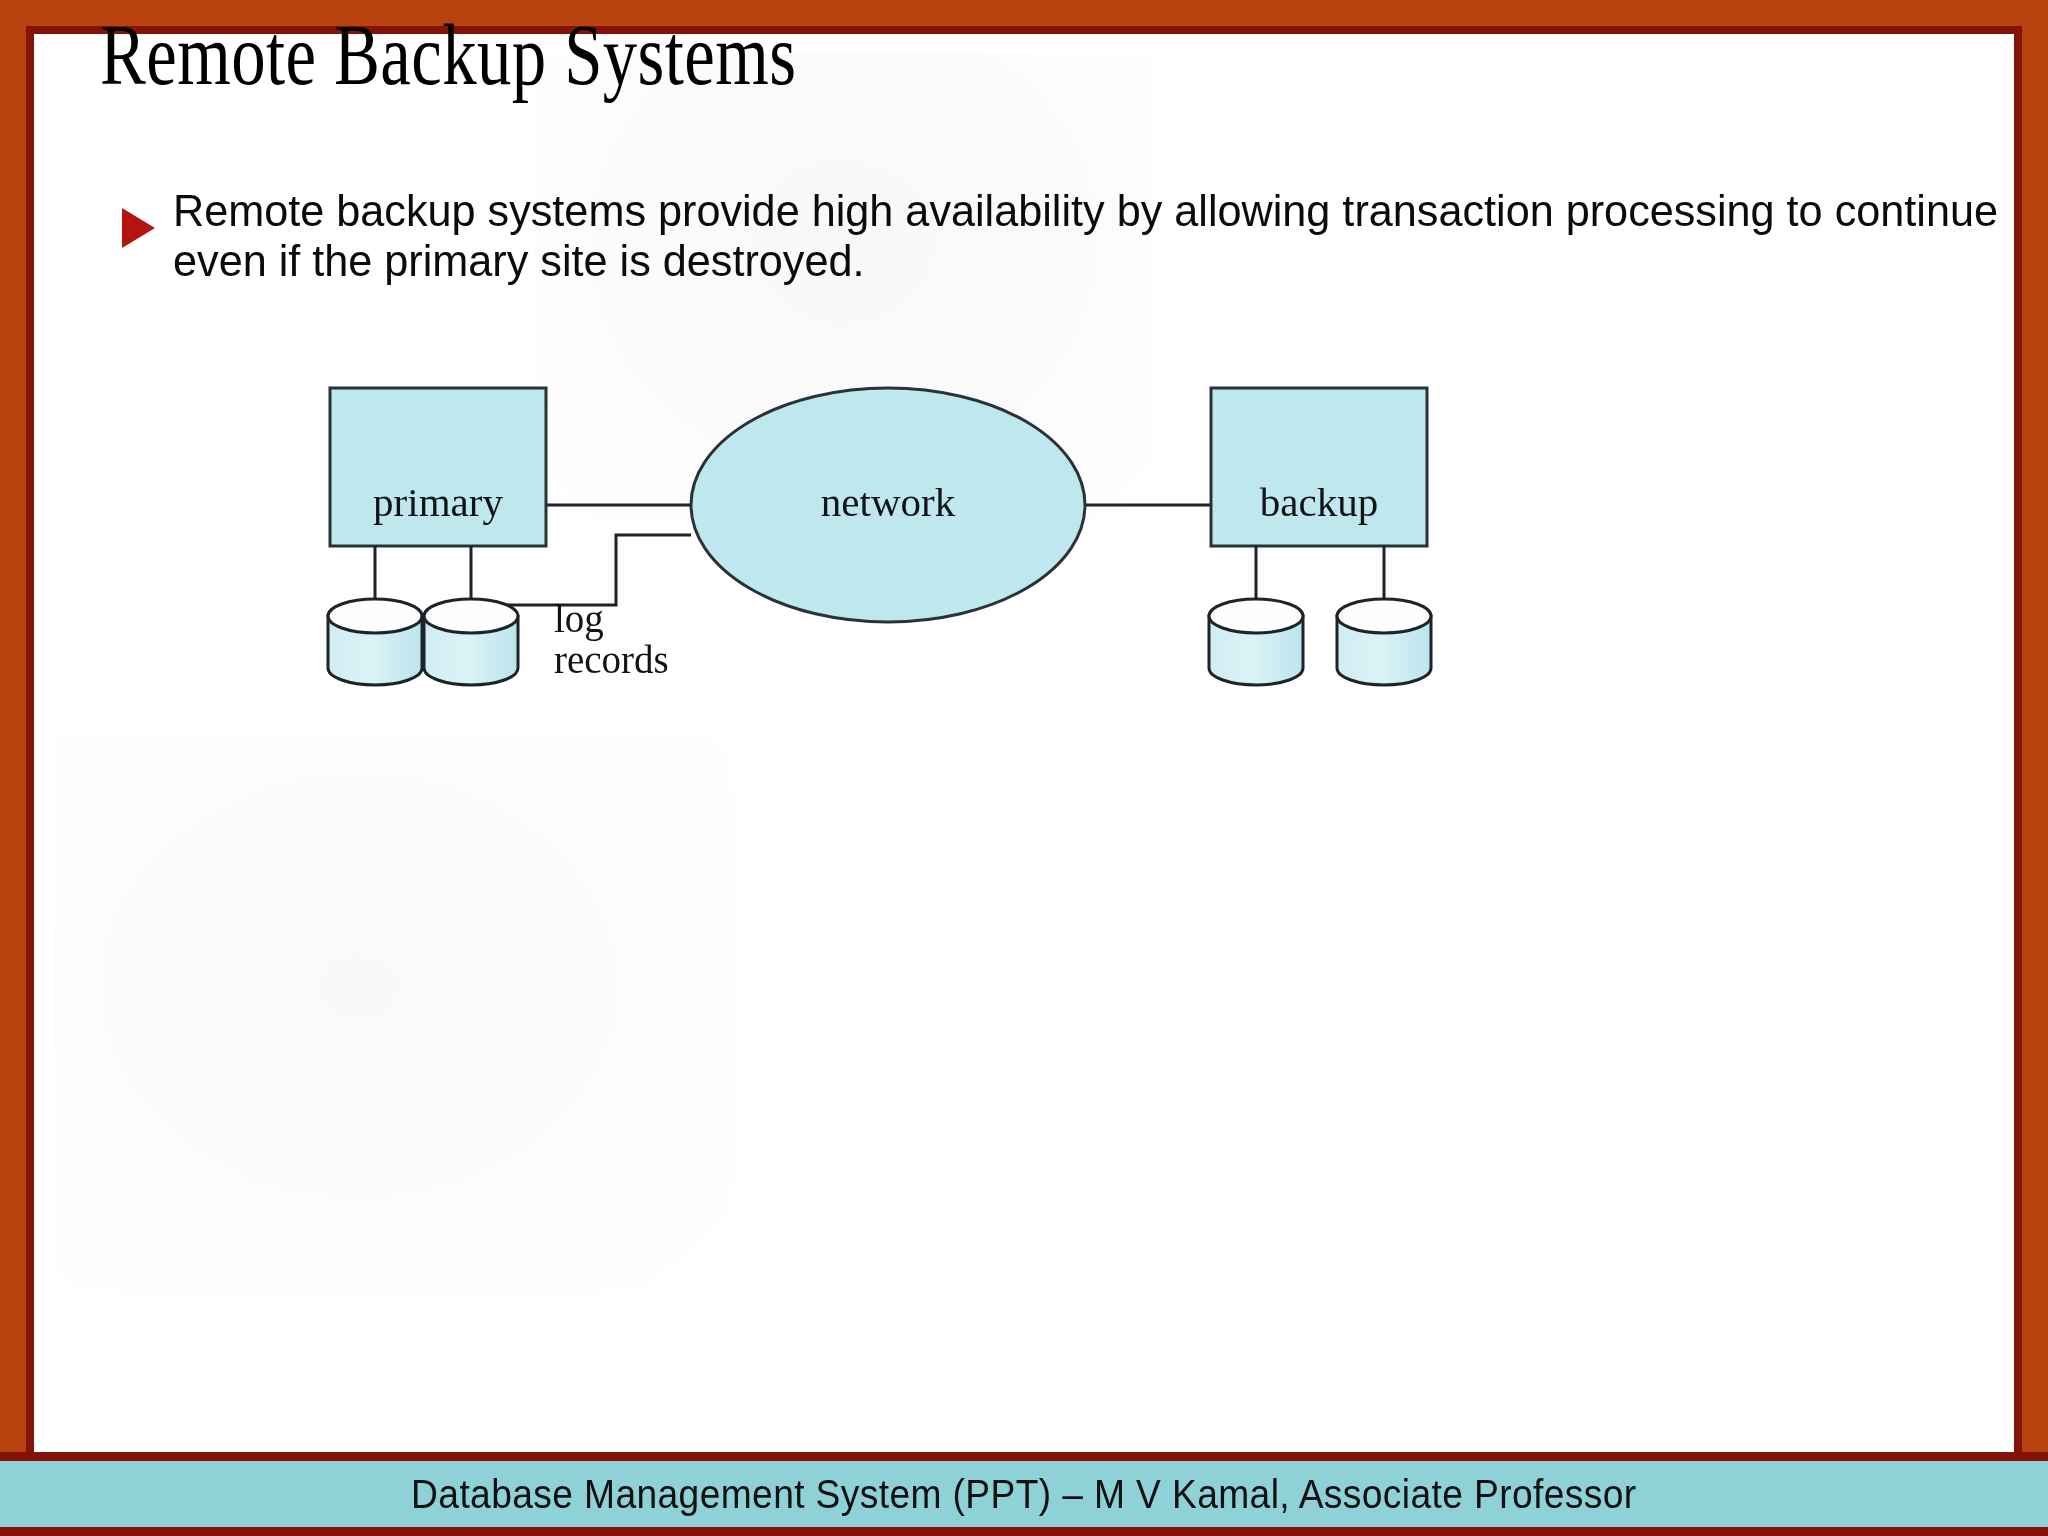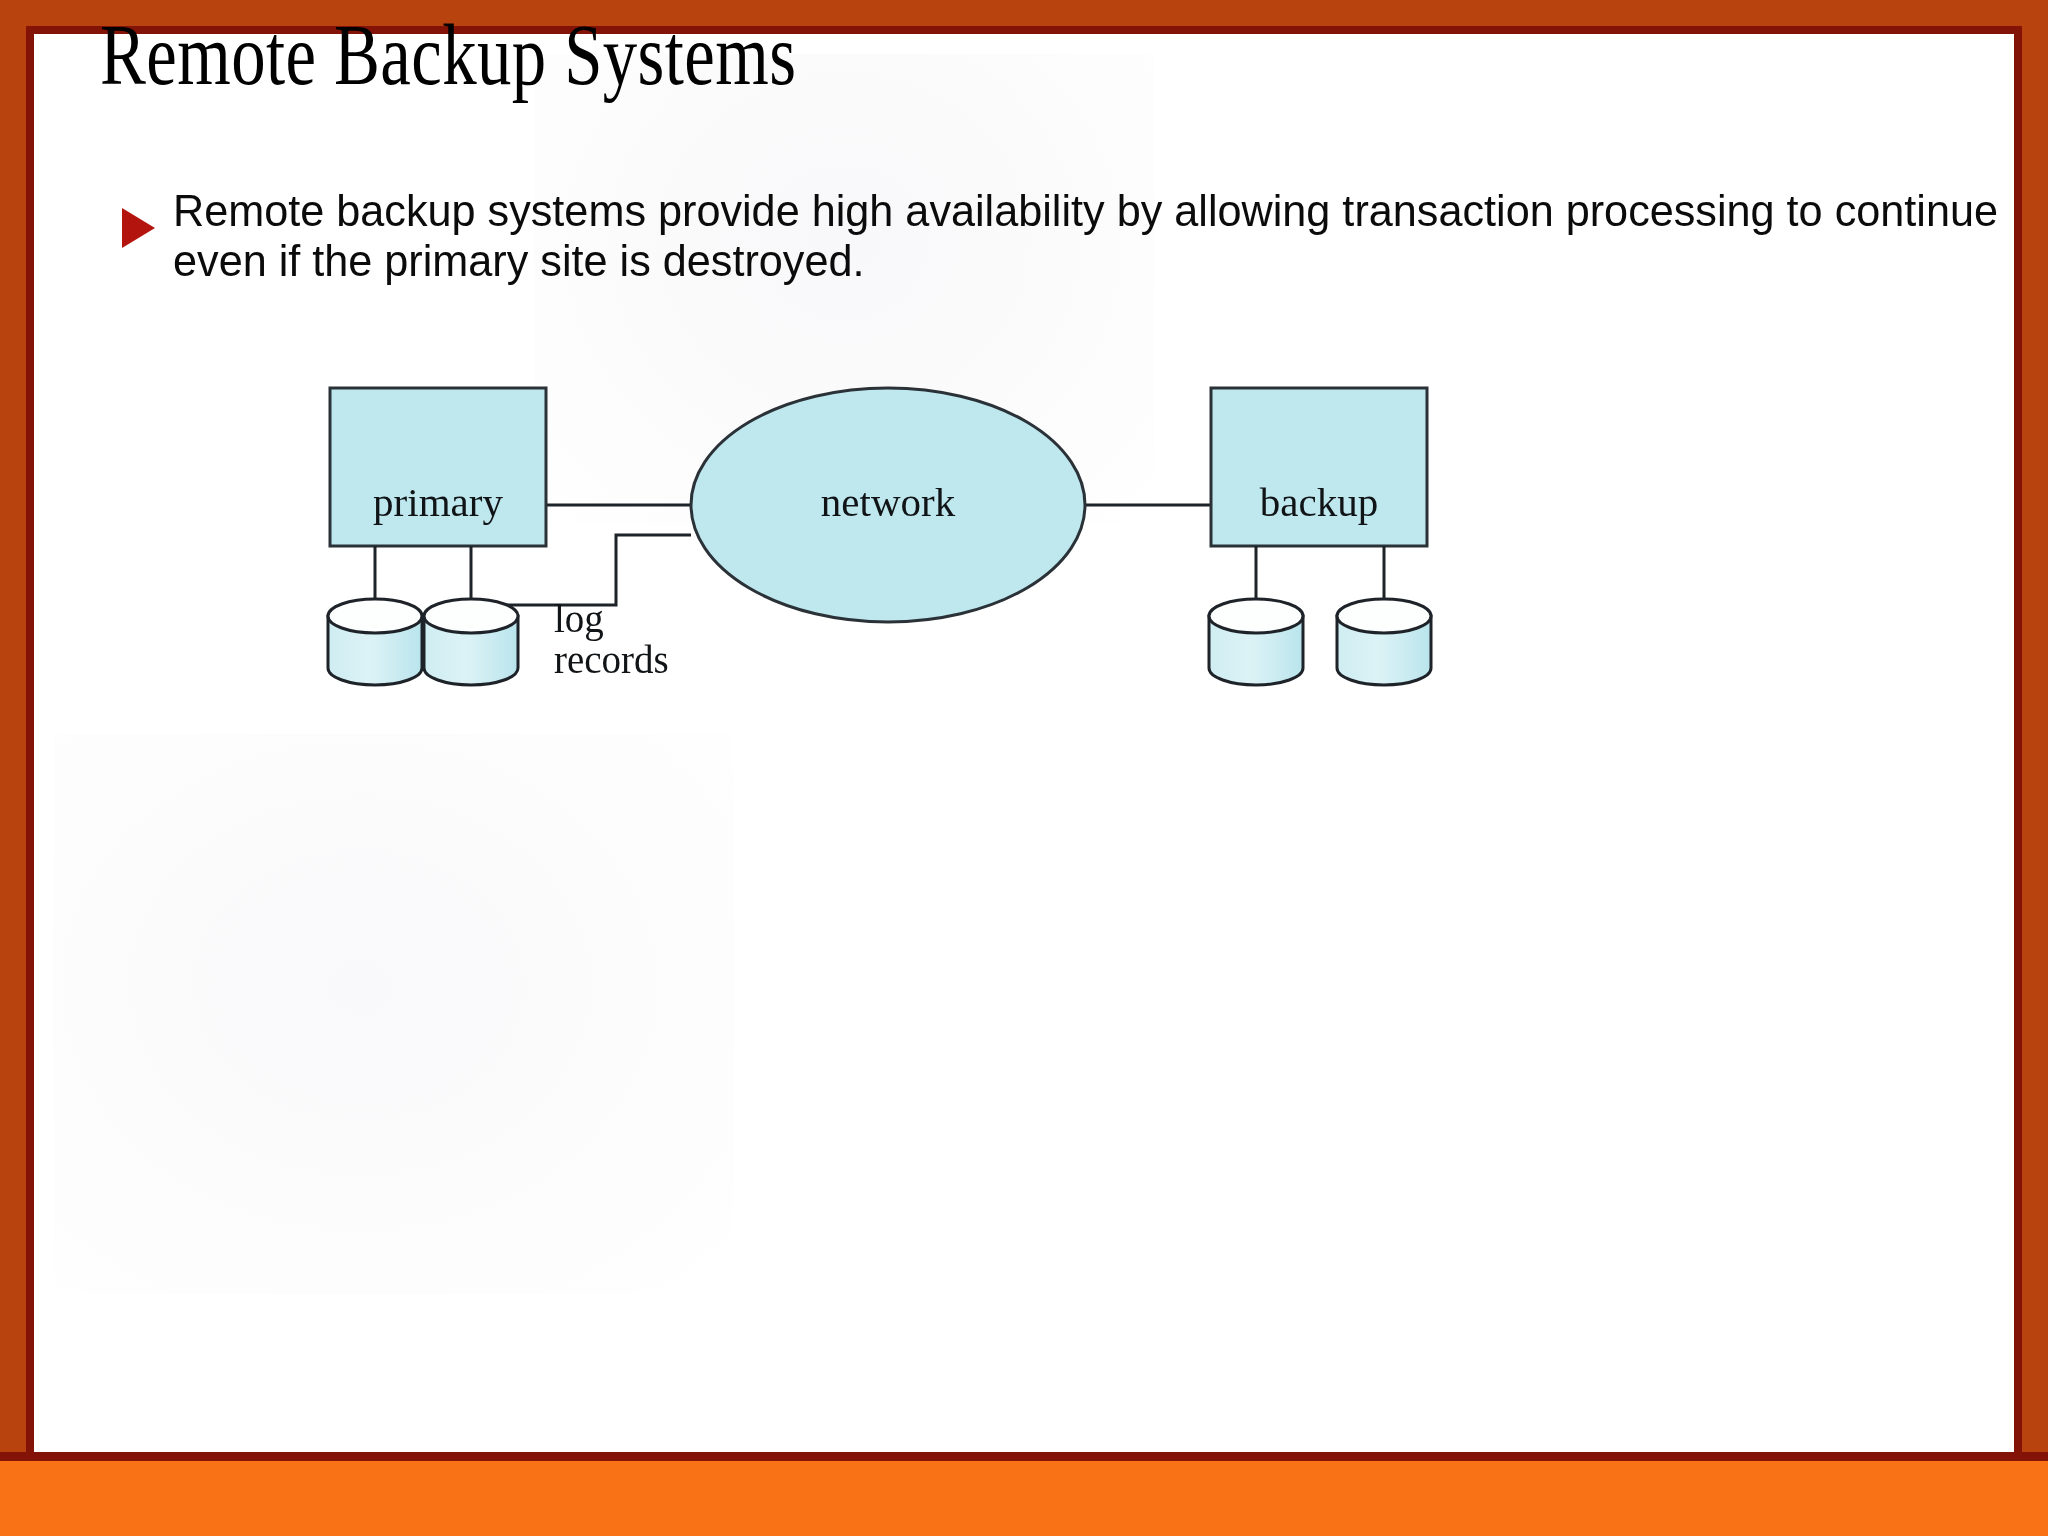--- a/index.html
+++ b/index.html
@@ -10,21 +10,21 @@
     overflow: hidden;
     background: #ffffff;
     font-family: "Liberation Sans", sans-serif;
   }
 
   
   #slide {
     position: relative;
     width: 2048px;
     height: 1536px;
-    background: #f97316;
+    background: #4d7c0f;
     overflow: hidden;
   }
 
   
   .frame-band {
     position: absolute;
     background: #B9430F;
   }
   .frame-band.top    { left: 0;    top: 0;    width: 2048px; height: 26px; }
   .frame-band.left   { left: 0;    top: 0;    width: 26px;   height: 1460px; }
@@ -239,14 +239,17 @@
         <ellipse class="cyl-top" cx="960" cy="266" rx="47" ry="17"></ellipse>
       </g>
 
       <g>
         <path class="cyl-body" fill="url(#cylGrad)" d="M 1041 266 L 1041 318 A 47 17 0 0 0 1135 318 L 1135 266 Z"></path>
         <ellipse class="cyl-top" cx="1088" cy="266" rx="47" ry="17"></ellipse>
       </g>
     </svg>
   </div>
 
+  <div class="footer-bar">
+    <span class="footer-text">Database Management System (PPT) – M V Kamal, Associate Professor</span>
+  </div>
 
 </div>
 
 </body></html>

